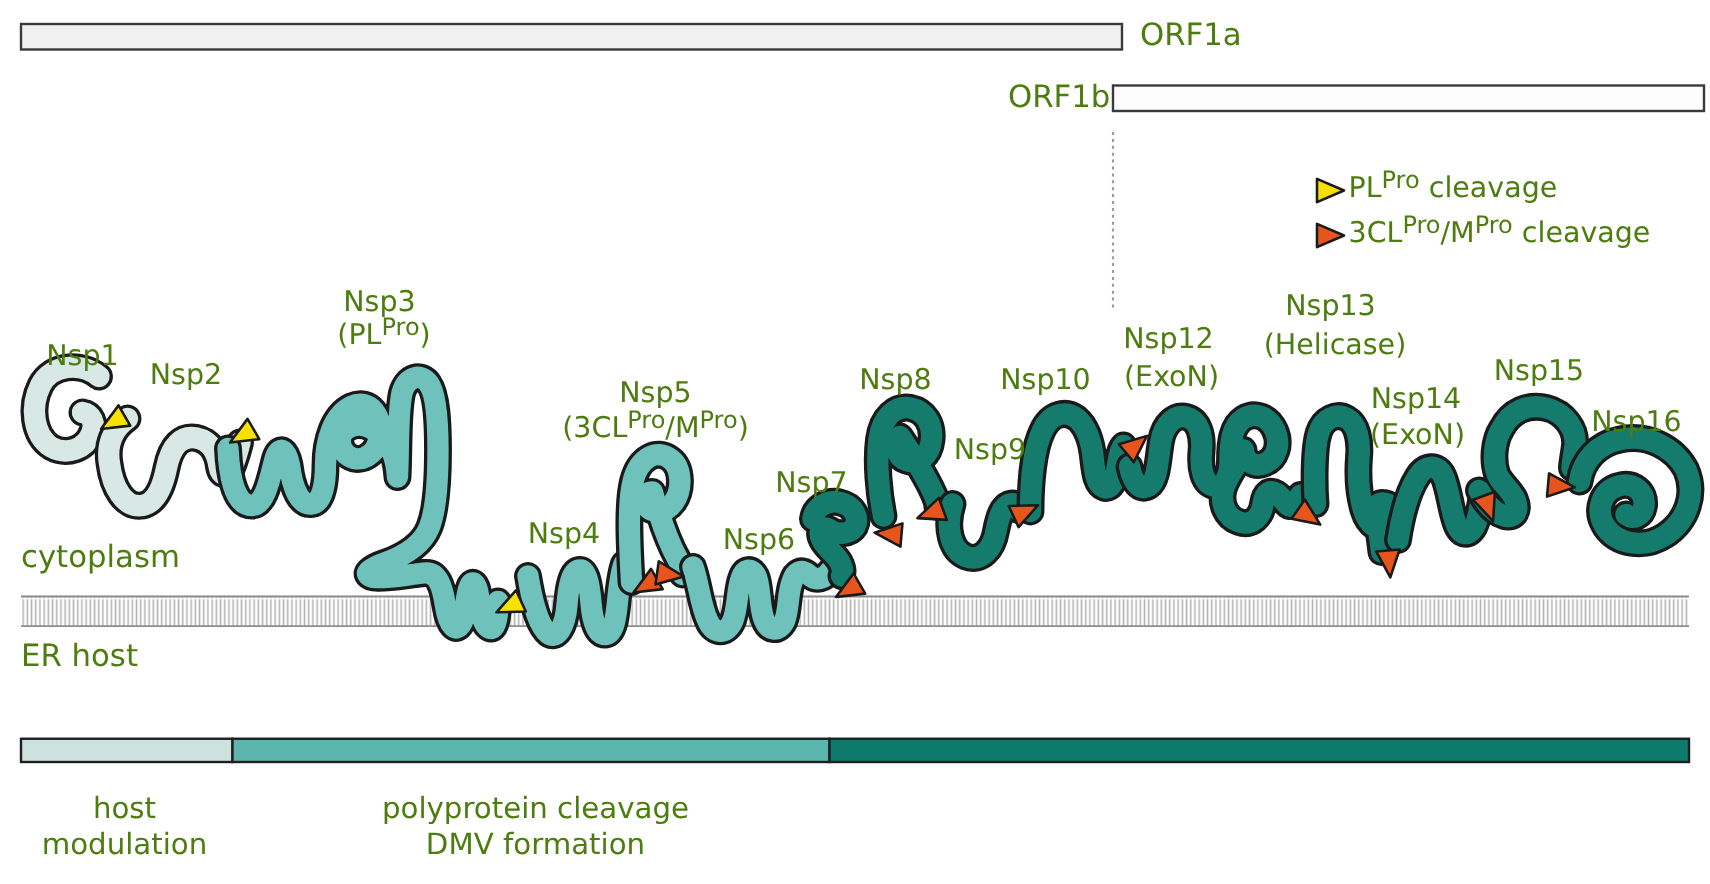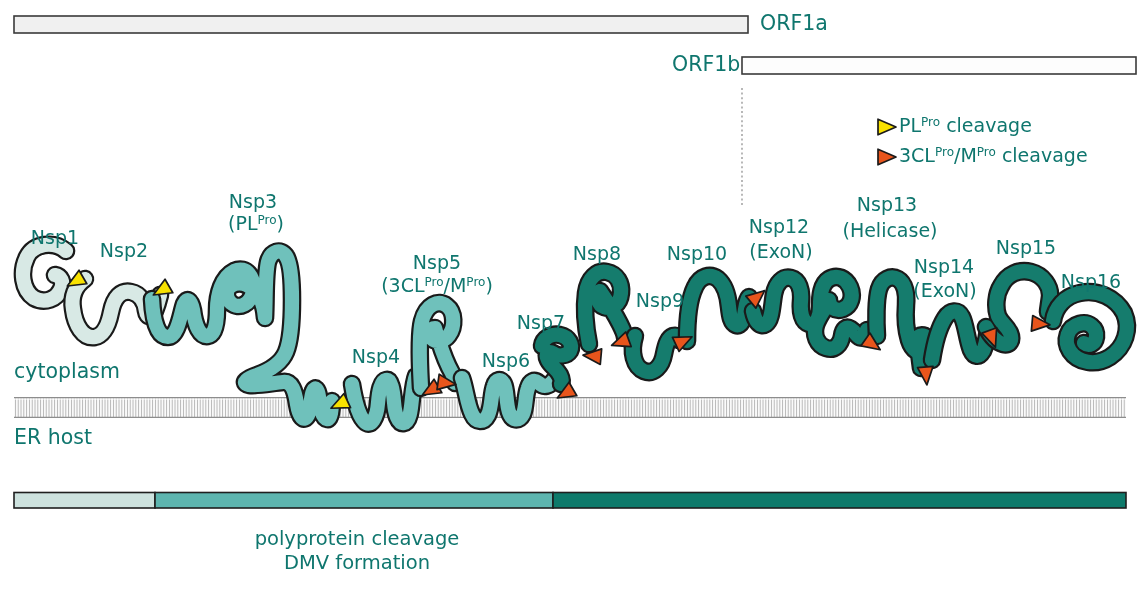--- a/index.html
+++ b/index.html
@@ -1,17 +1,17 @@
 <!DOCTYPE html>
 <html style="--c-pale: #d8e9e5; --c-medium: #6fc1bb; --c-dark: #157c6d; --c-yellow: #f8e100; --c-orange: #e8551c; --c-bar-host: #cde2de; --c-bar-cleavage: #5db5af; --c-bar-rna: #0e7a6b; --c-orf1a-fill: #f0f0f0; --c-orf1b-fill: #fdfdfd;"><head>
 <meta charset="utf-8">
 <style>
   html,body{margin:0;padding:0;background:#ffffff;}
   .canvas{position:relative;width:1140px;height:589px;background:#ffffff;overflow:hidden;
-          font-family:"DejaVu Sans","Liberation Sans",sans-serif;color:#0f766e;}
+          font-family:"DejaVu Sans","Liberation Sans",sans-serif;color:#4d7c0f;}
   svg{position:absolute;left:0;top:0;}
   .orf1a-bar{fill:var(--c-orf1a-fill,#f0f0f0);stroke:#3a3a3a;stroke-width:1.6;}
   .orf1b-bar{fill:var(--c-orf1b-fill,#fdfdfd);stroke:#3a3a3a;stroke-width:1.6;}
   .seg-host{fill:var(--c-bar-host,#cde2de);stroke:#1f1f1f;stroke-width:1.6;}
   .seg-cleav{fill:var(--c-bar-cleavage,#5db5af);stroke:#1f1f1f;stroke-width:1.6;}
   .seg-rna{fill:var(--c-bar-rna,#0e7a6b);stroke:#1f1f1f;stroke-width:1.6;}
   .tube-outline{fill:none;stroke:#1a1a1a;stroke-width:18.6;stroke-linecap:round;stroke-linejoin:round;}
   .tube{fill:none;stroke-width:14.2;stroke-linecap:round;stroke-linejoin:round;}
   .pale{stroke:var(--c-pale,#d8e9e5);}
   .med{stroke:var(--c-medium,#6fc1bb);}
@@ -19,21 +19,21 @@
   .tri{stroke:#1a1a1a;stroke-width:1.7;stroke-linejoin:round;}
   .tri-y{fill:var(--c-yellow,#f8e100);}
   .tri-o{fill:var(--c-orange,#e8551c);}
   .memb-edge{stroke:#8d8d8d;stroke-width:1.3;}
   .dotline{stroke:#9a9a9a;stroke-width:1.4;stroke-dasharray:2 2.6;fill:none;}
   .lbl{position:absolute;font-size:19px;line-height:1.15;white-space:nowrap;
        transform:translateX(-50%);text-align:center;}
   .lbl.leftalign{transform:none;text-align:left;}
   .big{font-size:20.5px;}
   .two{line-height:24px;font-size:19.5px;}
-  .sup{font-size:12px;position:relative;top:-6px;}
+  .sup{font-size:16px;position:relative;top:-6px;}
 </style>
 </head>
 <body>
 
 <div class="canvas">
 
   <svg width="1140" height="589" viewBox="0 0 1140 589">
     <defs>
       <pattern id="memb" width="2.8" height="21" patternUnits="userSpaceOnUse">
         <rect width="2.8" height="21" fill="#ffffff"></rect>
@@ -158,18 +158,22 @@
   <div class="lbl" style="left:697px;top:243px;">Nsp10</div>
   <div class="lbl" style="left:779px;top:216px;">Nsp12</div>
   <div class="lbl" style="left:781px;top:241px;">(ExoN)</div>
   <div class="lbl" style="left:887px;top:194px;">Nsp13</div>
   <div class="lbl" style="left:890px;top:220px;">(Helicase)</div>
   <div class="lbl" style="left:944px;top:256px;">Nsp14</div>
   <div class="lbl" style="left:945px;top:280px;">(ExoN)</div>
   <div class="lbl" style="left:1026px;top:237px;">Nsp15</div>
   <div class="lbl" style="left:1091px;top:271px;">Nsp16</div>
 
+  <div class="lbl two" style="left:83px;top:527px;">
+    <div>host</div>
+    <div>modulation</div>
+  </div>
   <div class="lbl two" style="left:357px;top:527px;">
     <div>polyprotein cleavage</div>
     <div>DMV formation</div>
   </div>
 
 </div>
 
 </body></html>

